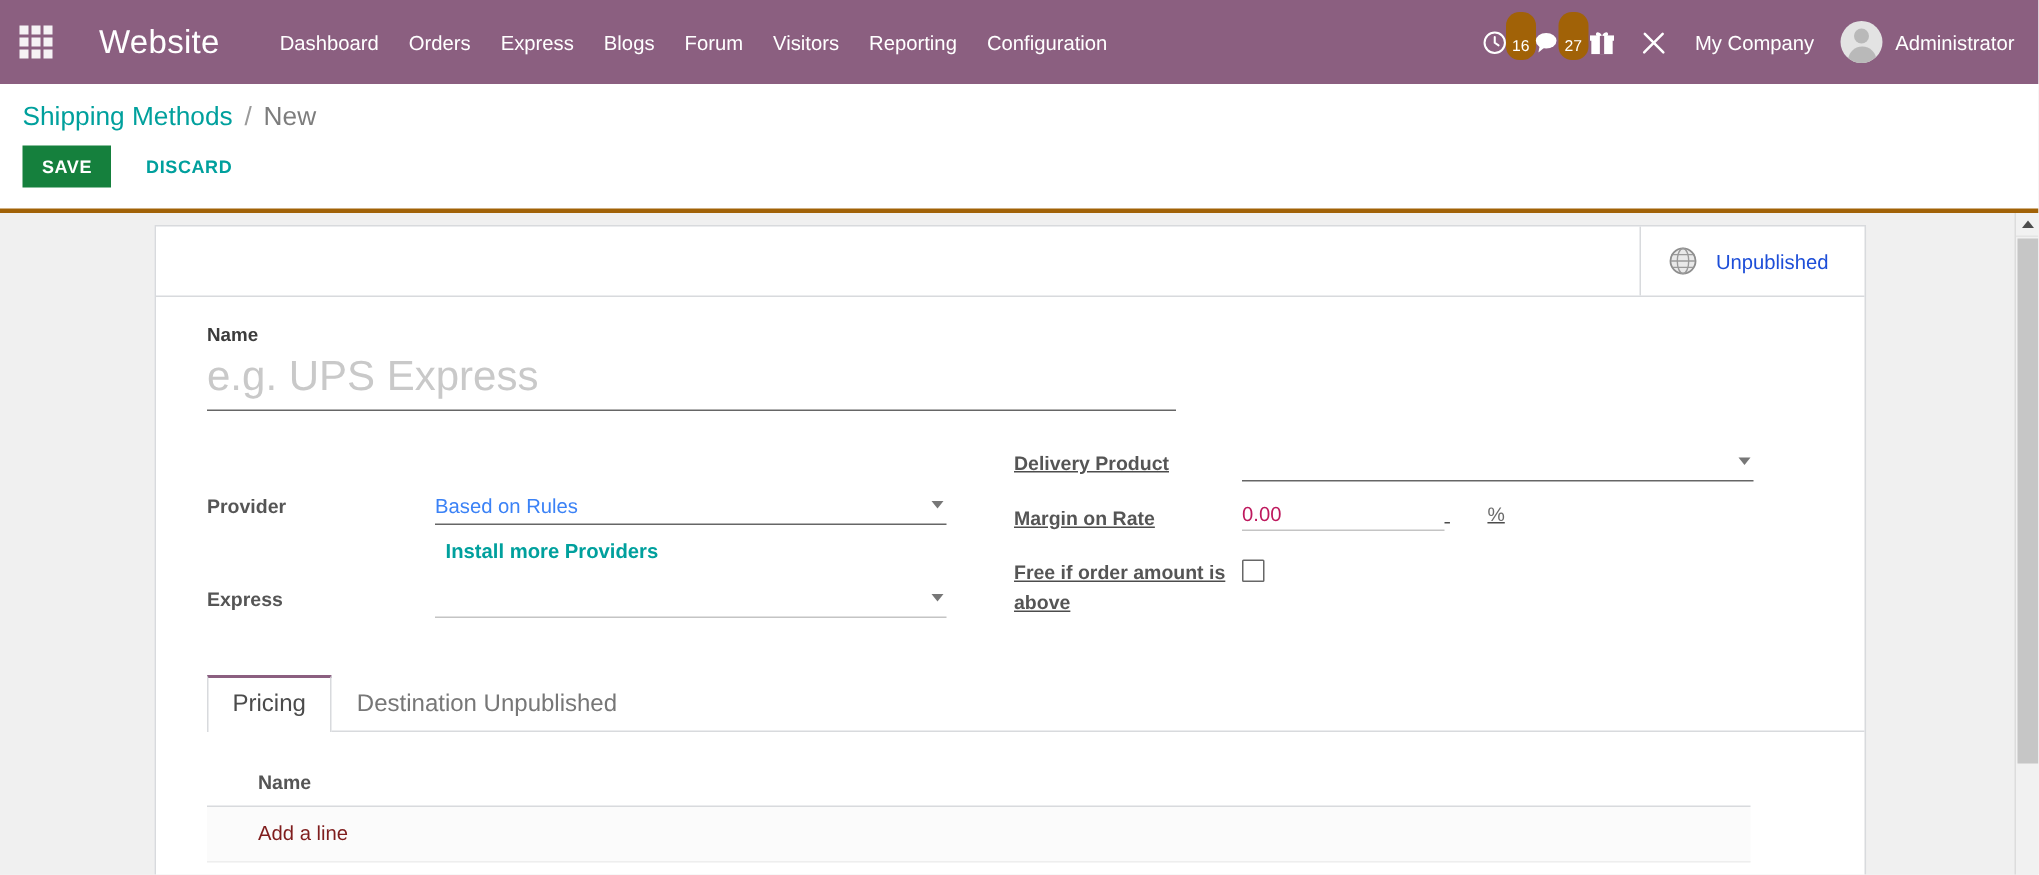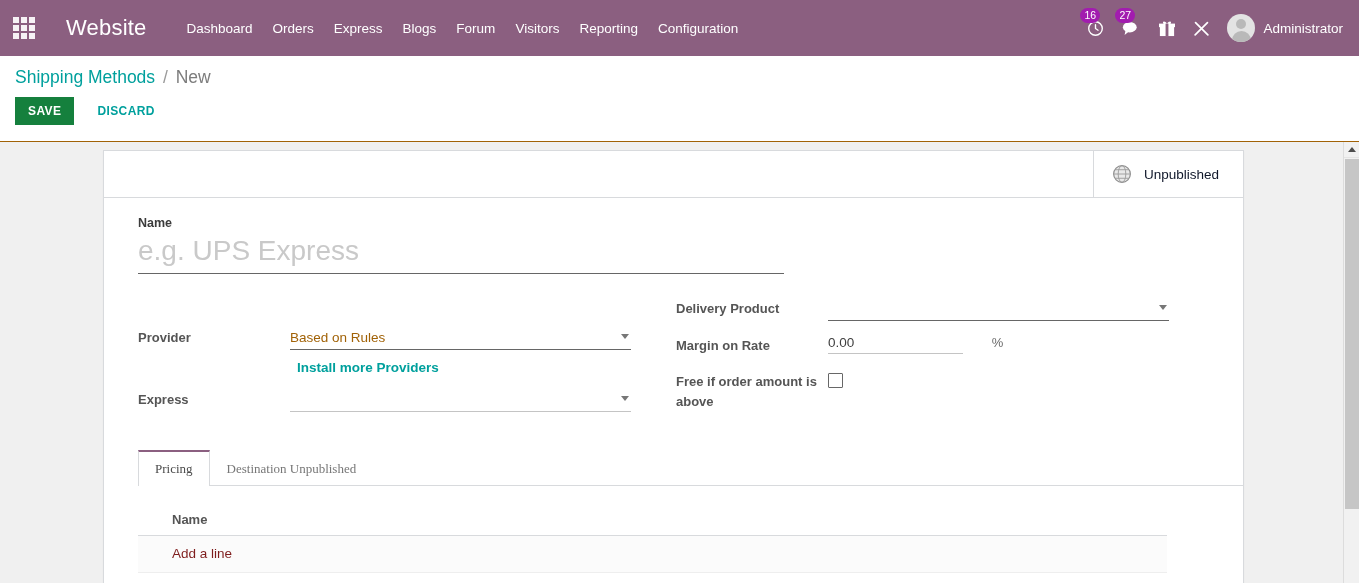--- a/index.html
+++ b/index.html
@@ -65,29 +65,29 @@
   .nav-icon {
     position: relative;
     height: 100%;
     display: flex; align-items: center;
     padding: 0 9px;
     cursor: pointer;
   }
   .nav-icon svg { display: block; }
   .badge {
     position: absolute;
-    top: 8px; left: 2px;
-    background: #a21caf;
+    top: 8px; left: 25px;
+    background: #a16207;
     color: #fff;
     border-radius: 9px;
     font-size: 10.5px;
     line-height: 14px;
     height: 15px;
     min-width: 19px;
-    padding: 0 4px;
+    padding: 16px 4px;
     text-align: center;
     font-weight: 400;
   }
   .company-name {
     padding: 0 10px;
     font-size: 13.5px;
     white-space: nowrap;
     cursor: pointer;
     display: flex; align-items: center; height: 100%;
   }
@@ -119,21 +119,21 @@
     border-radius: 10px 10px 0 0;
     background: #b9b9b9;
     left: 4.5px; top: 17px;
   }
   .user-name { font-size: 13.5px; white-space: nowrap; }
 
   
   .control-panel {
     background: #ffffff;
     padding: 9px 0 0 0;
-    border-bottom: 1px solid #a16207;
+    border-bottom: 3px solid #a16207;
     height: 86px;
   }
   .breadcrumb {
     padding-left: 15px;
     font-size: 17.5px;
     line-height: 24px;
     color: #00a09d;
     margin-bottom: 8px;
     white-space: nowrap;
   }
@@ -197,21 +197,21 @@
   .publish-widget {
     display: flex;
     align-items: center;
     border-left: 1px solid #d8dadd;
     padding: 0 24px 0 18px;
     cursor: pointer;
     min-width: 142px;
   }
   .globe-icon { margin-right: 12px; display: block; }
   .publish-label {
-    color: #0f172a;
+    color: #1d4ed8;
     font-size: 13.5px;
     font-weight: 400;
     white-space: nowrap;
   }
 
   .sheet-body { padding: 18px 34px 0 34px; }
 
   
   .title-group { margin-bottom: 22px; }
   .title-label {
@@ -231,21 +231,21 @@
     width: 646px;
     padding: 2px 0 6px 0;
     outline: none;
     display: block;
   }
   .title-input::placeholder { color: #c9c9c9; }
 
   
   .form-cols { display: flex; align-items: flex-end; }
   .form-col { width: 508px; }
-  .form-col.right { margin-left: 30px; }
+  .form-col.right { margin-left: 30px; text-decoration: underline; }
   .f-row { display: flex; align-items: flex-start; margin-bottom: 12px; min-height: 24px; }
   .f-label {
     width: 152px;
     flex: none;
     font-size: 13px;
     font-weight: bold;
     color: #555;
     padding-top: 3px;
     line-height: 20px;
   }
@@ -257,21 +257,21 @@
     border-bottom: 1px solid #666;
     width: 341px;
     display: flex;
     align-items: center;
     height: 25px;
     cursor: pointer;
   }
   .sel-wrap.light { border-bottom: 1px solid #c4c4c4; }
   .sel-wrap .sel-text {
     font-size: 13.5px;
-    color: #a16207;
+    color: #3b82f6;
     padding-right: 16px;
     flex: 1;
     white-space: nowrap;
     overflow: hidden;
   }
   .caret {
     position: absolute;
     right: 2px;
     top: 9px;
     width: 0; height: 0;
@@ -289,21 +289,21 @@
     text-decoration: none;
     cursor: pointer;
   }
 
   .num-input {
     border: none;
     border-bottom: 1px solid #c4c4c4;
     background: transparent;
     font-family: inherit;
     font-size: 13.5px;
-    color: #404040;
+    color: #be185d;
     width: 135px;
     padding: 2px 0 3px 0;
     outline: none;
   }
   .unit { font-size: 13px; color: #6b6b6b; margin-left: 25px; }
   .chk {
     width: 15px; height: 15px;
     border: 1px solid #676767;
     background: #fff;
     display: inline-block;
@@ -316,29 +316,28 @@
   .notebook { margin-top: 26px; }
   .nb-tabs {
     display: flex;
     border-bottom: 1px solid #d8dadd;
     padding-left: 0;
     margin-left: 34px;
     margin-right: 0;
   }
   .nb-tab {
     padding: 10px 16px 9px 16px;
-    font-size: 13px;
+    font-size: 16px;
     color: #777;
     cursor: pointer;
     border: 1px solid transparent;
     border-bottom: none;
     margin-bottom: -1px;
     background: transparent;
     white-space: nowrap;
-    font-family: Liberation Serif, serif;
   }
   .nb-tab.active {
     color: #4b4b4b;
     background: #fff;
     border-color: #d8dadd;
     border-top: 2px solid #8b5f80;
     padding-top: 9px;
   }
   .nb-page { padding: 0 34px; }
   .o2m-table { width: 1029px; margin-top: 26px; }
@@ -450,20 +449,21 @@
       </svg>
     </div>
 
     <div class="nav-icon">
       <svg width="17" height="17" viewBox="0 0 20 20">
         <path d="M3 3 L16 16 M16 16 L17.5 17.5" stroke="#ffffff" stroke-width="2" stroke-linecap="round"></path>
         <path d="M17 3 L4 16 M4 16 L2.5 17.5" stroke="#ffffff" stroke-width="2" stroke-linecap="round"></path>
       </svg>
     </div>
 
+    <div class="company-name">My Company</div>
 
     <div class="user-menu">
       <div class="avatar">
         <div class="head"></div>
           <div class="body"></div>
       </div>
       <span class="user-name">Administrator</span>
     </div>
   </div>
 </div>

